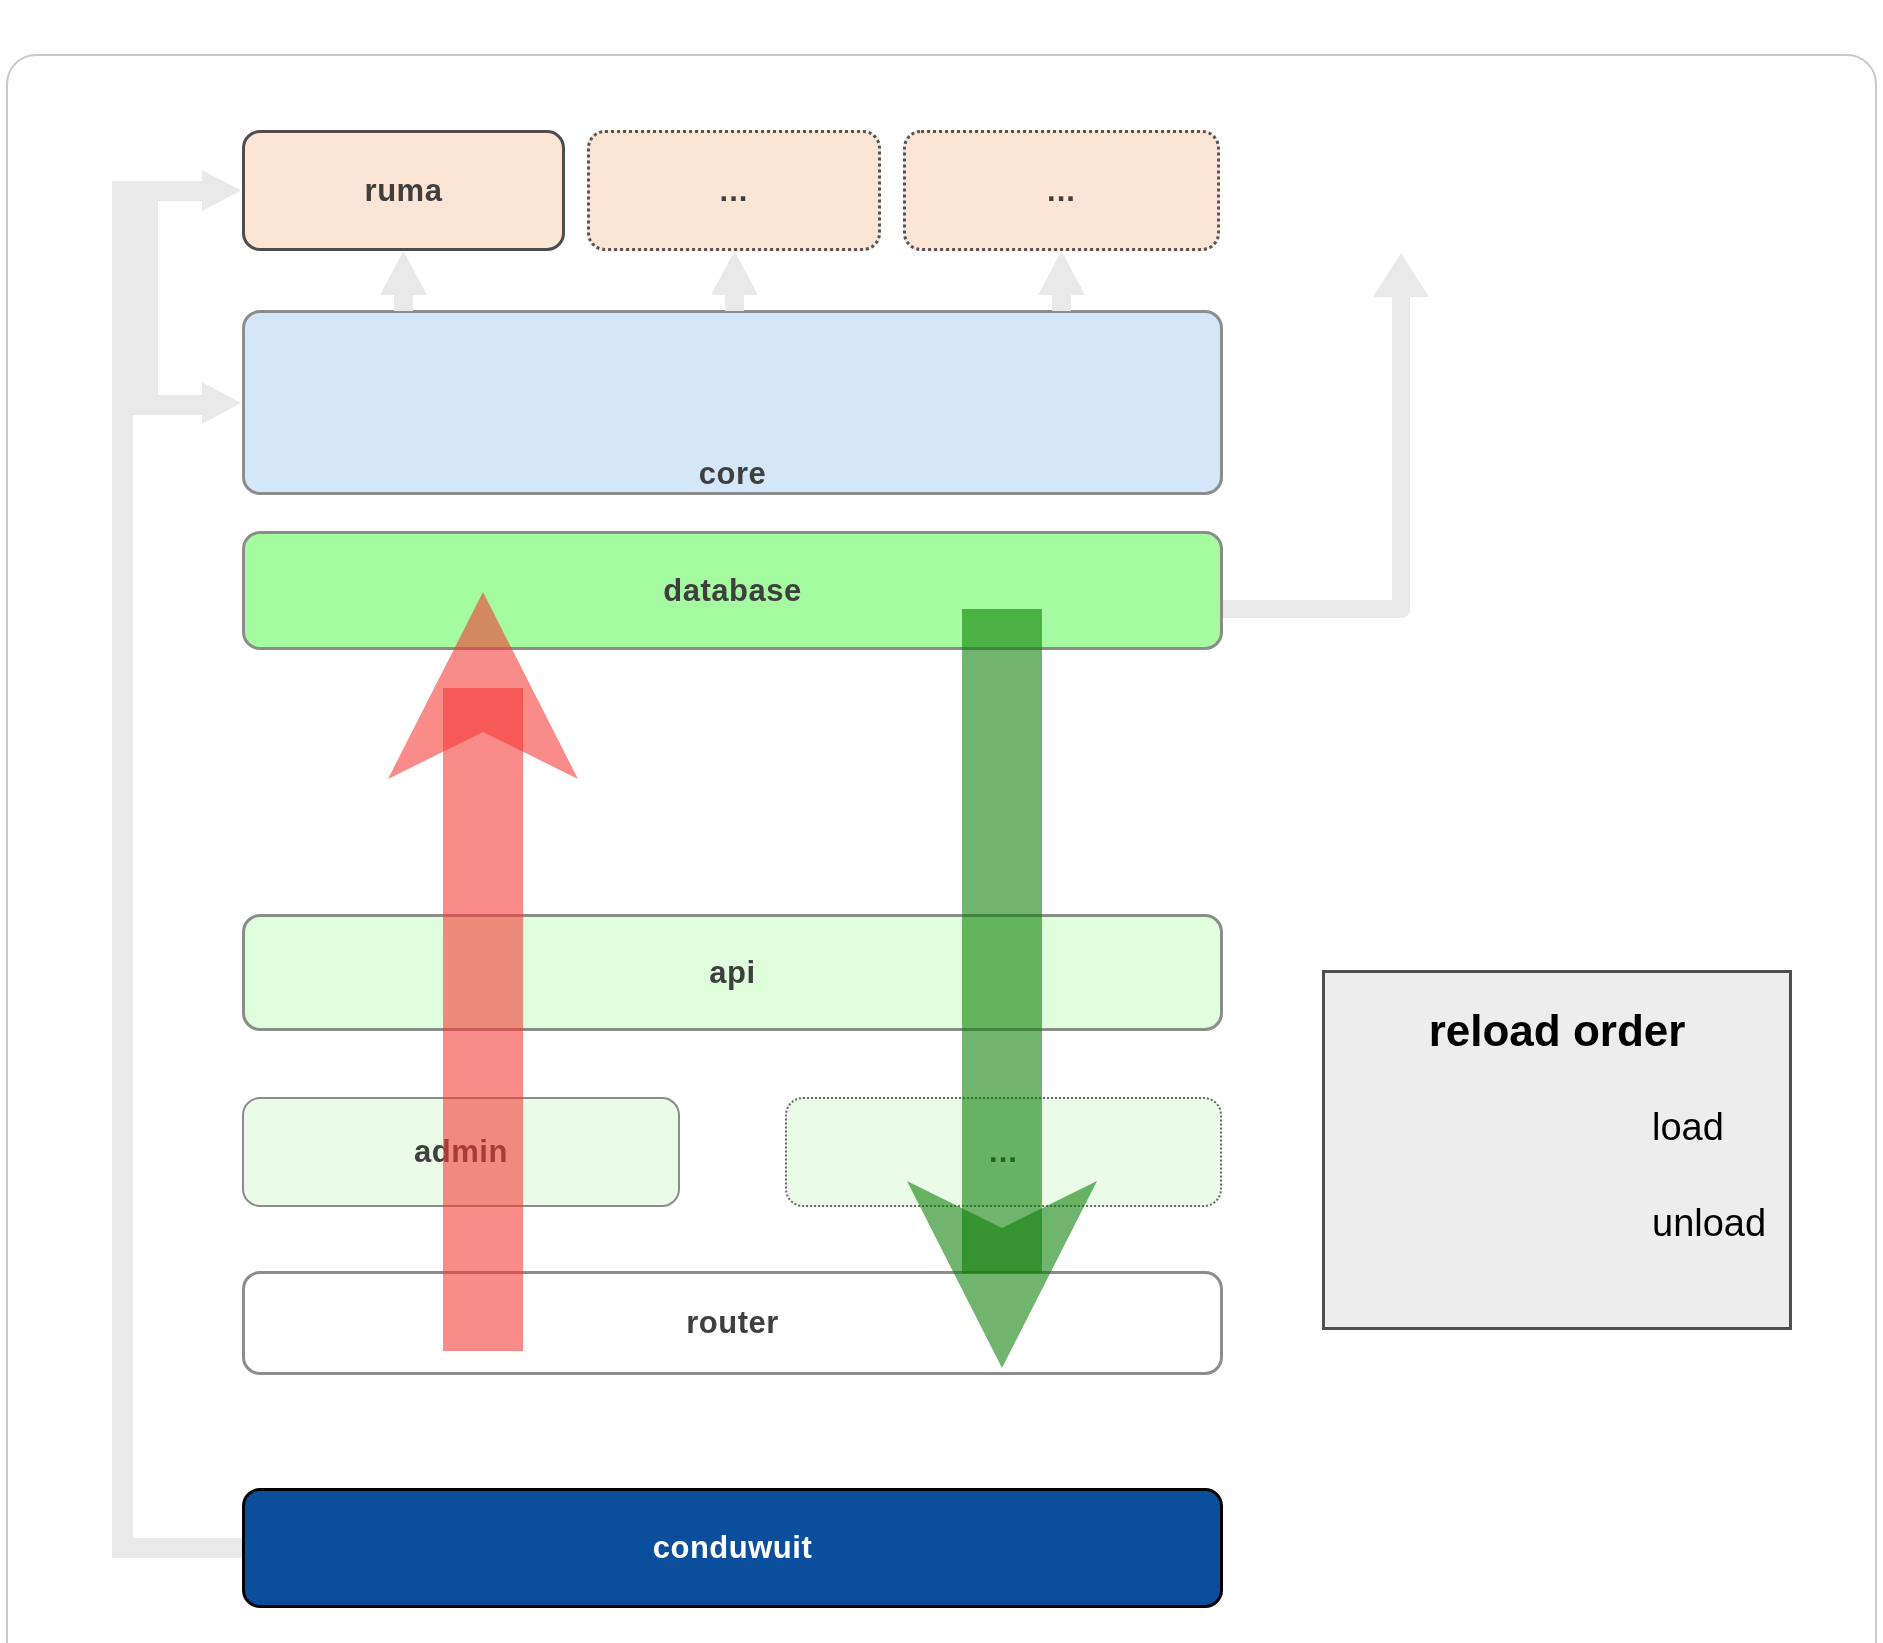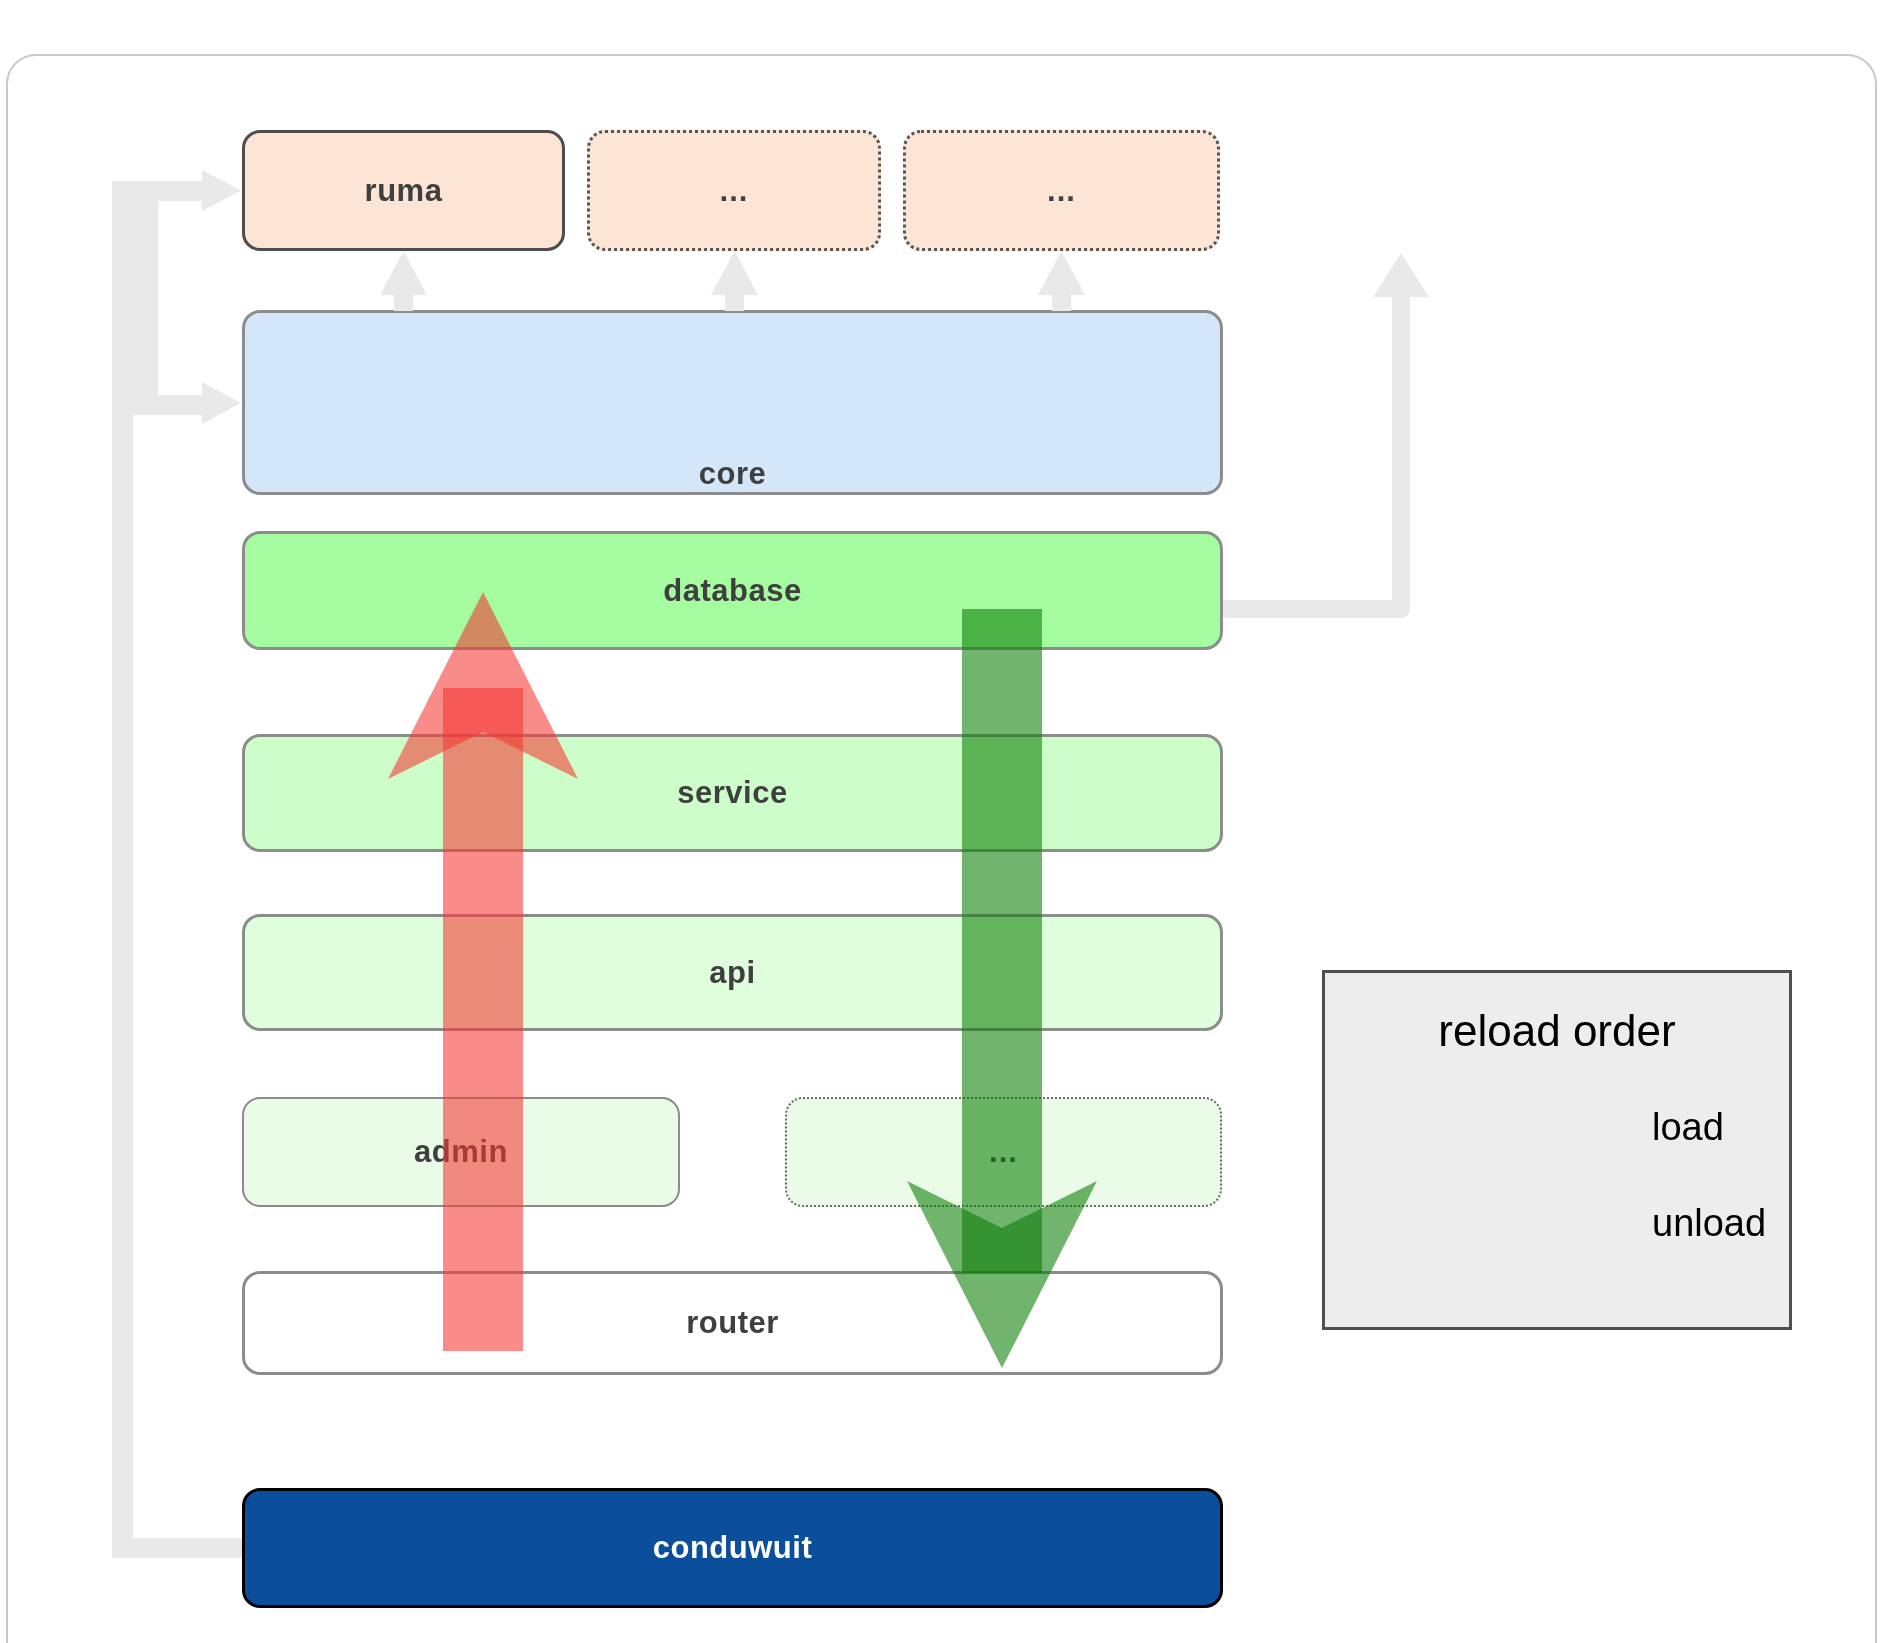--- a/index.html
+++ b/index.html
@@ -32,21 +32,21 @@
   .conn{position:absolute;background:#e9e9e9;}
   .head-right{position:absolute;background:#e9e9e9;clip-path:polygon(0 0,100% 50%,0 100%);}
   .head-up{position:absolute;background:#e9e9e9;clip-path:polygon(50% 0,100% 100%,0 100%);}
   .overlay{position:absolute;left:0;top:0;pointer-events:none;}
   .legend{
     position:absolute;left:1322px;top:922px;width:470px;height:360px;
     background:#ededed;border:3px solid #4f4f4f;box-sizing:border-box;
   }
   .legend-title{
     position:absolute;left:1322px;top:958px;width:470px;text-align:center;
-    font-size:44px;color:#000000;font-weight:400;font-family:"Liberation Sans",sans-serif;
+    font-size:44px;color:#000000;font-weight:700;font-family:"Liberation Sans",sans-serif;
   }
   .legend-label{
     position:absolute;font-size:38px;color:#000000;font-family:"Liberation Sans",sans-serif;
   }
 </style>
 </head>
 <body>
 
 <div class="canvas">
   <div class="frame"></div>
@@ -59,23 +59,20 @@
   </div>
   <div class="node peach dotted-dark" style="left:903px;top:82px;width:317px;height:121px;">
     <span class="dots-label">...</span>
   </div>
 
   <div class="node blue solid-gray" style="left:242px;top:262px;width:981px;height:185px;">
     <span>core</span>
   </div>
   <div class="node green1 solid-gray" style="left:242px;top:483px;width:981px;height:119px;">
     <span>database</span>
-  </div>
-  <div class="node green2 solid-gray" style="left:242px;top:686px;width:981px;height:118px;">
-    <span>service</span>
   </div>
   <div class="node green3 solid-gray" style="left:242px;top:866px;width:981px;height:117px;">
     <span>api</span>
   </div>
   <div class="node green4 solid-gray" style="left:242px;top:1049px;width:438px;height:110px;border-width:2px;">
     <span>admin</span>
   </div>
   <div class="node green4 dotted-gray" style="left:785px;top:1049px;width:437px;height:110px;">
     <span class="dots-label">...</span>
   </div>

